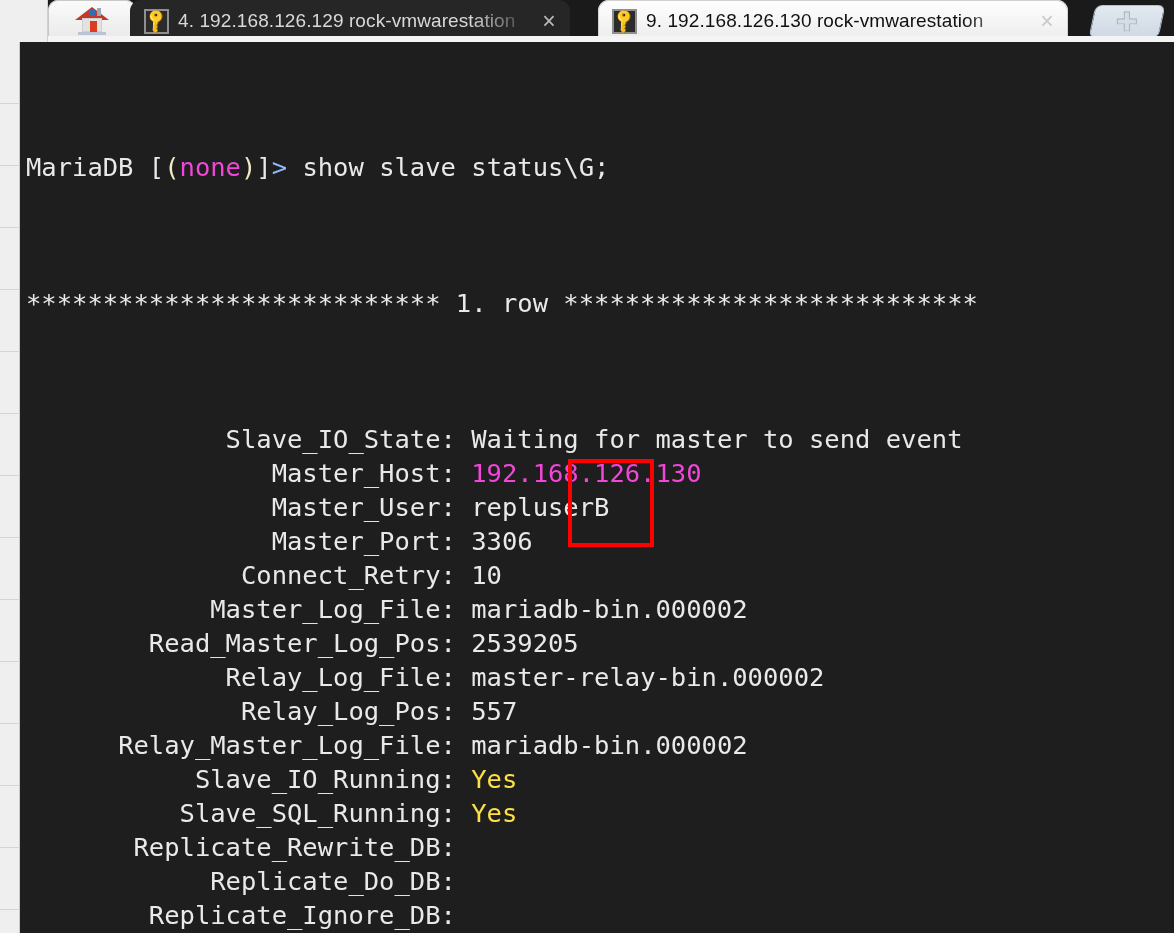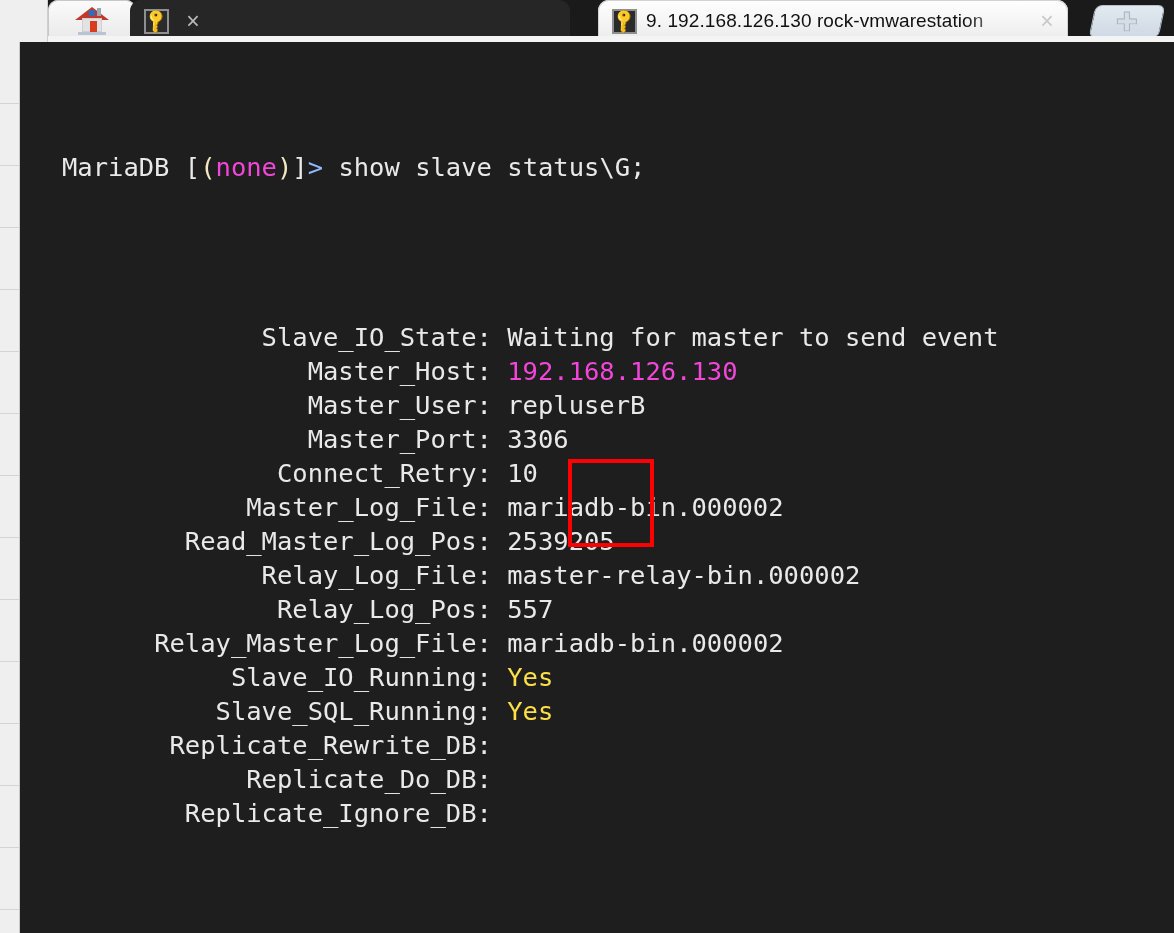--- a/index.html
+++ b/index.html
@@ -121,21 +121,21 @@
     position:absolute; left:20px; top:42px; width:1154px; height:891px;
     background:#1e1e1e;
     color:#e8e8e8;
     font-family:"DejaVu Sans Mono", monospace;
     font-size: 25.5px;
     line-height: 34px;
     padding: 6px 0 0 6px;
     overflow:hidden;
     white-space: pre;
   }
-  .t-line { height: 34px; white-space: pre; margin-left: 36px; }
+  .t-line { height: 34px; white-space: pre; }
   .c-white  { color:#e9e9e9; }
   .c-mag    { color:#f246d8; }
   .c-yellow { color:#f2e9c4; }
   .c-blue   { color:#8fb9ff; }
   .c-green  { color:#fde047; }
 
   
   #annot-box {
     position:absolute; left:568px; top:459px; width:86px; height:88px;
     border: 4px solid #ff0000;
@@ -159,20 +159,21 @@
         <div class="house-door"></div>
         <div class="house-base"></div>
       </div>
     </div>
 
     <div id="tab-1" class="tab tab-term inactive">
 
       <div class="key-icon-box">
         <span class="key-glyph">🔑</span>
       </div>
+      <span class="tab-label">4. 192.168.126.129 rock-vmwarestation</span>
       <span class="tab-close">×</span>
 
     </div>
 
     <div id="tab-2" class="tab tab-term">
 
       <div class="key-icon-box">
         <span class="key-glyph">🔑</span>
       </div>
       <span class="tab-label">9. 192.168.126.130 rock-vmwarestation</span>
@@ -209,18 +210,19 @@
     <div class="side-cell"></div>
     <div class="side-cell"></div>
     <div class="side-cell"></div>
     <div class="side-cell"></div>
   </div>
 
   <div id="terminal">
 
     <div class="t-line"><span class="c-white">MariaDB </span><span class="c-white">[</span><span class="c-yellow">(</span><span class="c-mag">none</span><span class="c-yellow">)</span><span class="c-white">]</span><span class="c-blue">&gt;</span><span class="c-white"> show slave status\G;</span></div>
 
+    <div class="t-line"><span class="c-white">***************************</span><span class="c-white"> 1. row </span><span class="c-white">***************************</span></div>
 
     <div id="field-lines"><div class="t-line"><span class="c-white">             </span><span class="c-white">Slave_IO_State:</span><span class="c-white"> </span><span class="c-white">Waiting for master to send event</span></div><div class="t-line"><span class="c-white">                </span><span class="c-white">Master_Host:</span><span class="c-white"> </span><span class="c-mag">192.168.126.130</span></div><div class="t-line"><span class="c-white">                </span><span class="c-white">Master_User:</span><span class="c-white"> </span><span class="c-white">repluserB</span></div><div class="t-line"><span class="c-white">                </span><span class="c-white">Master_Port:</span><span class="c-white"> </span><span class="c-white">3306</span></div><div class="t-line"><span class="c-white">              </span><span class="c-white">Connect_Retry:</span><span class="c-white"> </span><span class="c-white">10</span></div><div class="t-line"><span class="c-white">            </span><span class="c-white">Master_Log_File:</span><span class="c-white"> </span><span class="c-white">mariadb-bin.000002</span></div><div class="t-line"><span class="c-white">        </span><span class="c-white">Read_Master_Log_Pos:</span><span class="c-white"> </span><span class="c-white">2539205</span></div><div class="t-line"><span class="c-white">             </span><span class="c-white">Relay_Log_File:</span><span class="c-white"> </span><span class="c-white">master-relay-bin.000002</span></div><div class="t-line"><span class="c-white">              </span><span class="c-white">Relay_Log_Pos:</span><span class="c-white"> </span><span class="c-white">557</span></div><div class="t-line"><span class="c-white">      </span><span class="c-white">Relay_Master_Log_File:</span><span class="c-white"> </span><span class="c-white">mariadb-bin.000002</span></div><div class="t-line"><span class="c-white">           </span><span class="c-white">Slave_IO_Running:</span><span class="c-white"> </span><span class="c-green">Yes</span></div><div class="t-line"><span class="c-white">          </span><span class="c-white">Slave_SQL_Running:</span><span class="c-white"> </span><span class="c-green">Yes</span></div><div class="t-line"><span class="c-white">       </span><span class="c-white">Replicate_Rewrite_DB:</span><span class="c-white"> </span><span class="c-white"></span></div><div class="t-line"><span class="c-white">            </span><span class="c-white">Replicate_Do_DB:</span><span class="c-white"> </span><span class="c-white"></span></div><div class="t-line"><span class="c-white">        </span><span class="c-white">Replicate_Ignore_DB:</span><span class="c-white"> </span><span class="c-white"></span></div><div class="t-line"><span class="c-white"></span></div></div>
   </div>
 
   <div id="annot-box"></div>
 </div>
 
 </body></html>

